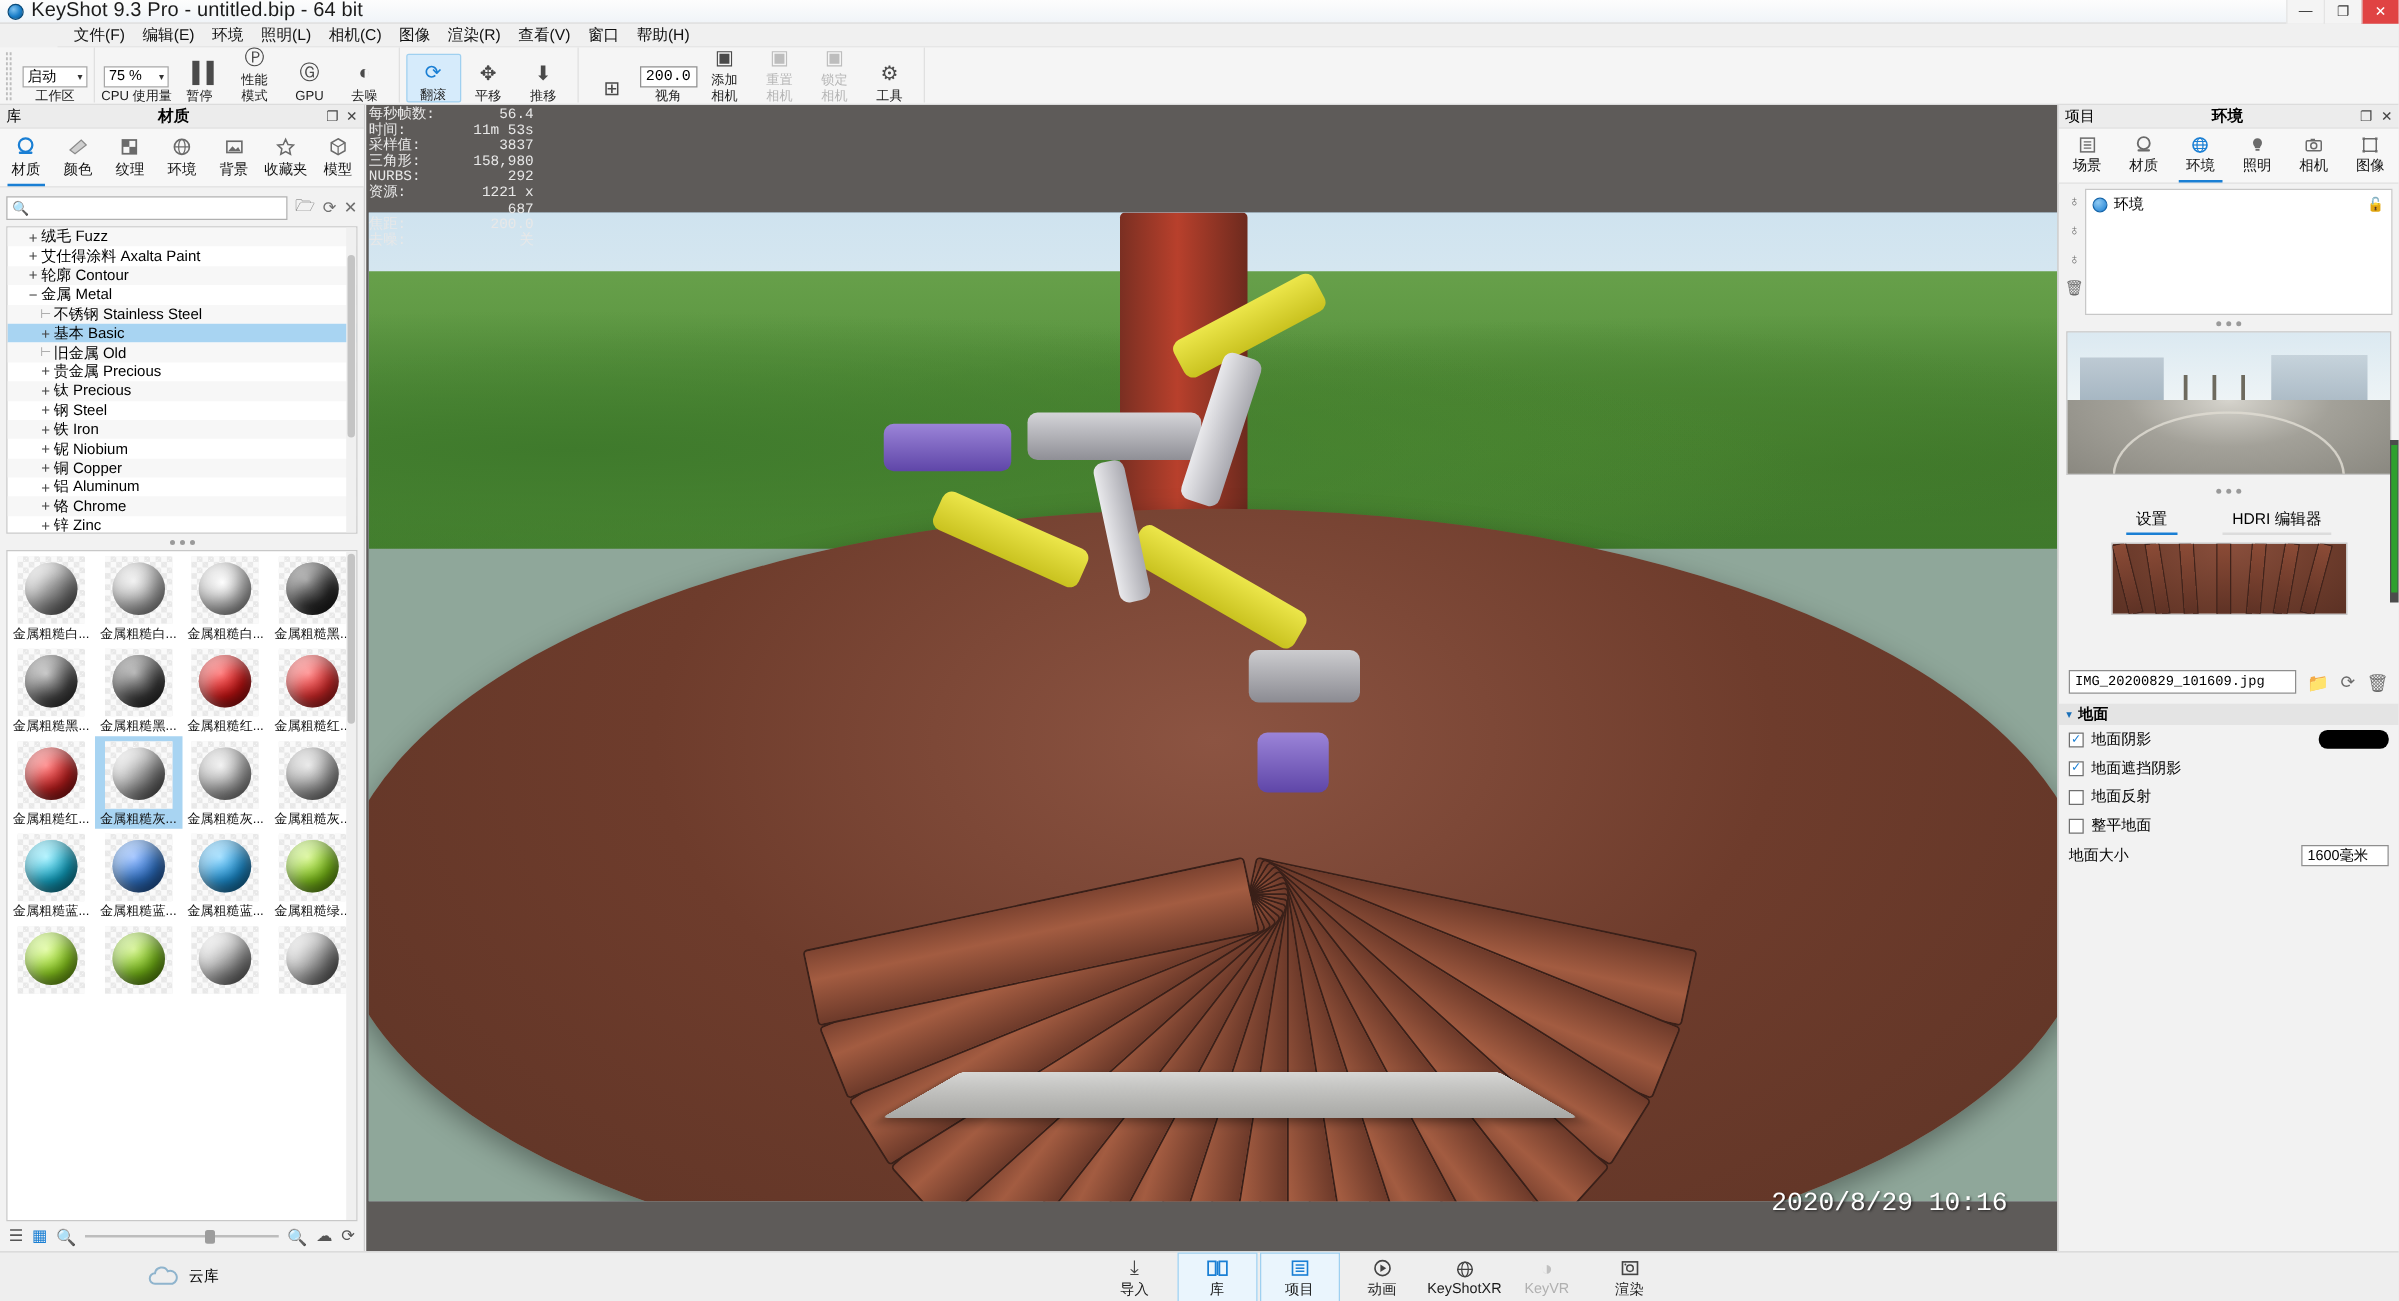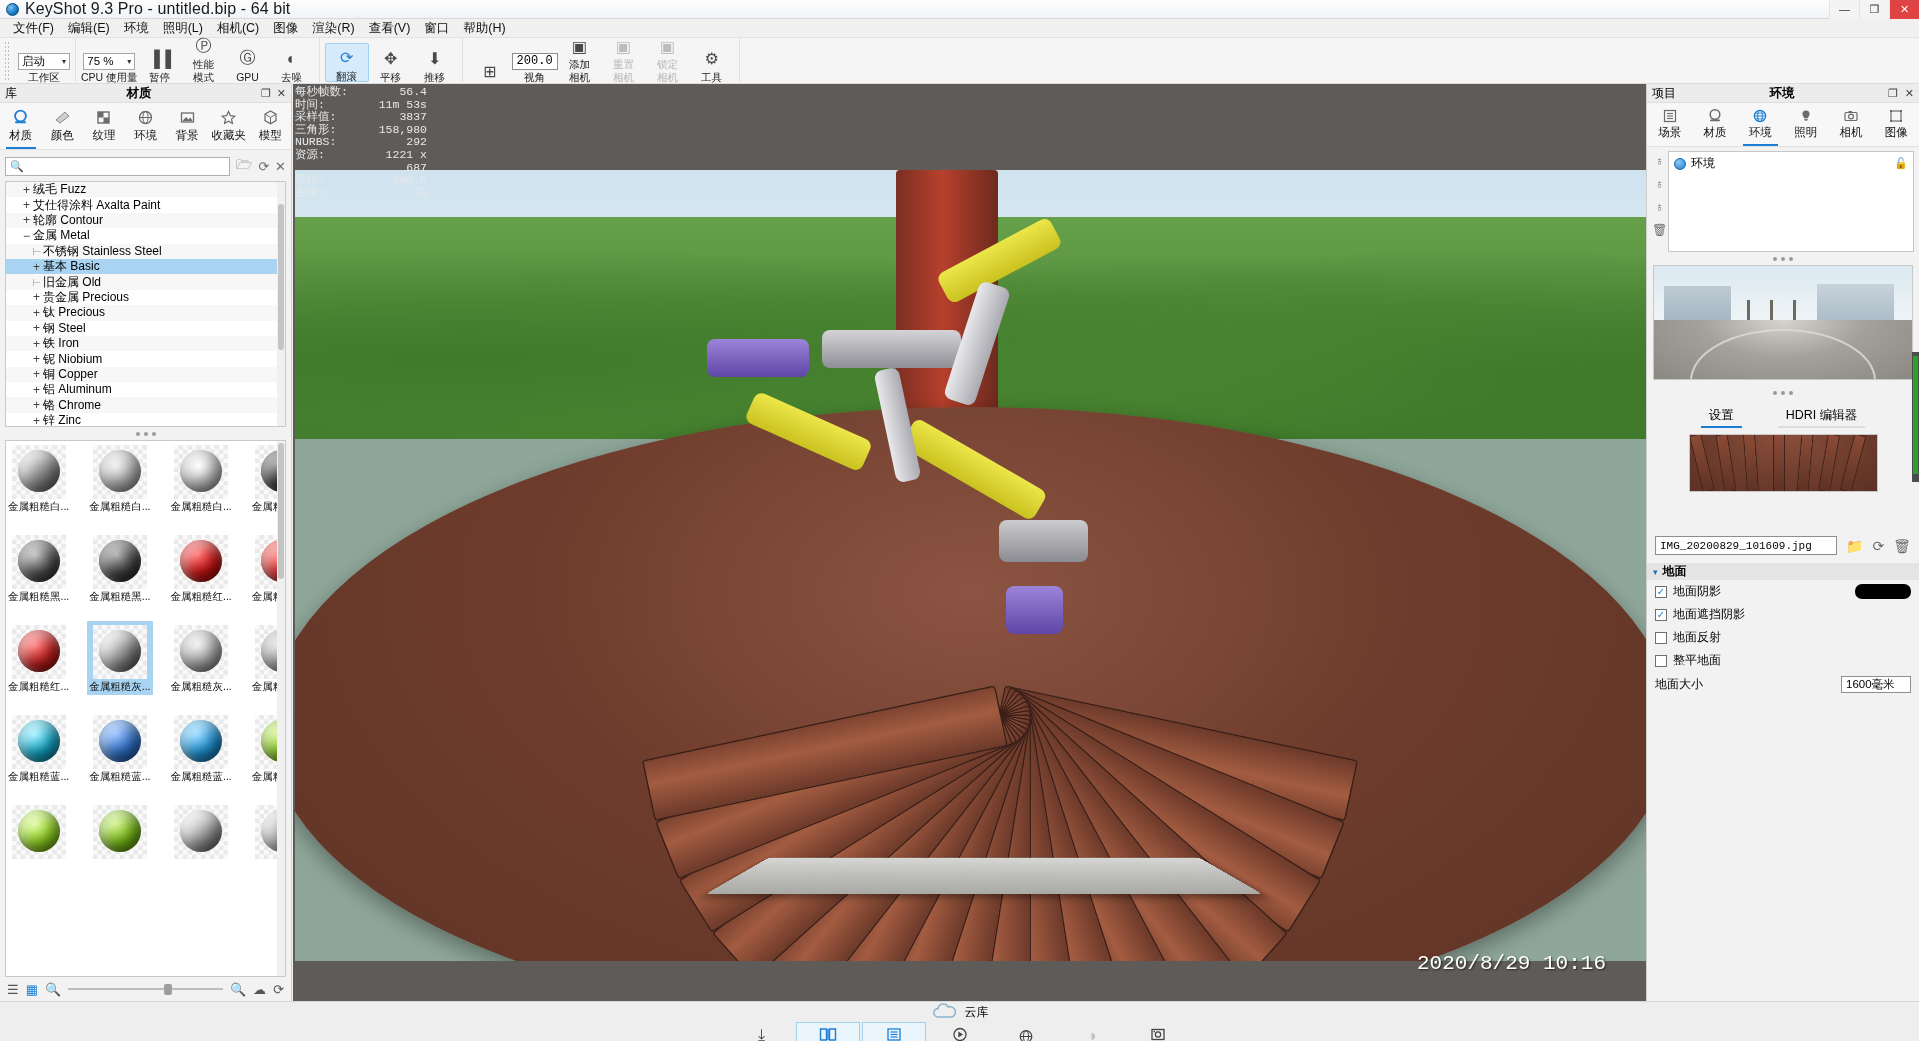--- a/index.html
+++ b/index.html
@@ -14,21 +14,21 @@
     background:radial-gradient(circle at 35% 32%, #7ec2f0 0%, #1a7ec8 55%, #0d4f80 100%);
     border:1px solid #0a4a78; margin-right:6px; }
   .title-text { font-size:16px; color:#1b1b1b; letter-spacing:.1px; }
   .win-btns { margin-left:auto; display:flex; height:19px; }
   .win-btn { width:30px; height:19px; display:flex; align-items:center; justify-content:center;
     font-size:11px; color:#333; border-left:1px solid #e4e4e4; background:#f4f4f4; }
   .win-btn.close { background:#e04343; color:#fff; }
 
   
   .menubar { height:19px; background:#f0f0f0; display:flex; align-items:center;
-    padding-left:6px; border-bottom:1px solid #e2e2e2; }
+    padding-left:6px; border-bottom:1px solid #e2e2e2;margin-left:46px; }
   .menu-item { padding:0 7px; font-size:12.5px; color:#111; line-height:19px; }
 
   
   .toolbar { height:46px; background:#f5f5f5; border-bottom:1px solid #dcdcdc;
     display:flex; align-items:flex-start; padding-left:4px; }
   .grip { width:6px; height:40px; margin-top:3px; margin-right:3px;
     background-image:radial-gradient(#bdbdbd 1px, transparent 1px);
     background-size:3px 4px; }
   .tb-group { display:flex; align-items:flex-end; height:44px; padding:0 5px;
     border-right:1px solid #e0e0e0; }
@@ -79,21 +79,21 @@
   .tnode .tw { width:13px; color:#444; font-size:12px; text-align:center; }
   .tnode .tw.leaf { color:#999; font-size:10px; }
   .tnode .tlbl { white-space:nowrap; }
   .tree-sb { position:absolute; right:0; top:0; width:8px; bottom:0; background:#f0f0f0; }
   .tree-sb i { position:absolute; left:1px; width:6px; top:22px; height:146px;
     background:#c4c4c4; border-radius:3px; display:block; }
   .dots { height:13px; display:flex; align-items:center; justify-content:center; gap:4px; }
   .dots span { width:4px; height:4px; border-radius:50%; background:#9a9a9a; }
   .gridwrap { margin:0 5px; border:1px solid #c8c8c8; background:#fff; flex:1;
     position:relative; overflow:hidden; }
-  .mgrid { display:grid; grid-template-columns:repeat(4,1fr);gap:16px; }
+  .mgrid { display:grid; grid-template-columns:repeat(4,1fr); }
   .mcell { padding:4px 2px 1px 2px; display:flex; flex-direction:column; align-items:center; }
   .mcell.sel { background:#a8d4f2; }
   .sphere { width:54px; height:54px;
     background-image:
       linear-gradient(45deg,#e8e8e8 25%,transparent 25%),
       linear-gradient(-45deg,#e8e8e8 25%,transparent 25%),
       linear-gradient(45deg,transparent 75%,#e8e8e8 75%),
       linear-gradient(-45deg,transparent 75%,#e8e8e8 75%);
     background-size:9px 9px; background-position:0 0,0 4.5px,4.5px -4.5px,-4.5px 0;
     background-color:#fafafa; position:relative; }
@@ -221,21 +221,21 @@
   .chkrow { display:flex; align-items:center; gap:6px; padding:3px 8px; font-size:12px; }
   .chk { width:12px; height:12px; border:1px solid #6f6f6f; background:#fff;
     display:flex; align-items:center; justify-content:center; font-size:10px; color:#1a7fd4; }
   .swatch { margin-left:auto; width:56px; height:15px; background:#000; border-radius:7px; }
   .valrow { display:flex; align-items:center; padding:4px 8px; font-size:12px; }
   .valbox { margin-left:auto; width:70px; height:17px; border:1px solid #8e8e8e; background:#fff;
     font-size:11.5px; display:flex; align-items:center; padding:0 4px; }
 
   
   .bottombar { position:absolute; left:0; right:0; bottom:0; height:40px;
-    background:#eeeeee; border-top:1px solid #d5d5d5; display:flex; align-items:center;flex-direction:column; }
+    background:#eeeeee; border-top:1px solid #d5d5d5; display:flex; align-items:center; }
   .bb-left { width:292px; display:flex; align-items:center; justify-content:center; gap:6px; }
   .bb-left .cl { width:28px; height:20px; color:#9ab6cc; font-size:19px; line-height:19px; }
   .bb-left .cllbl { font-size:12px; }
   .bb-center { flex:1; display:flex; align-items:center; justify-content:center; gap:2px; }
   .bb-item { width:64px; height:40px; display:flex; flex-direction:column; align-items:center;
     justify-content:center; font-size:11.5px; color:#1a1a1a; }
   .bb-item .bi { height:19px; font-size:16px; display:flex; align-items:center; color:#444; }
   .bb-item.sel { border:1px solid #9fd0f0; background:#eaf5fd; }
   .bb-item.sel .bi { color:#1a7fd4; }
   .bb-item.dim { color:#b0b0b0; }

